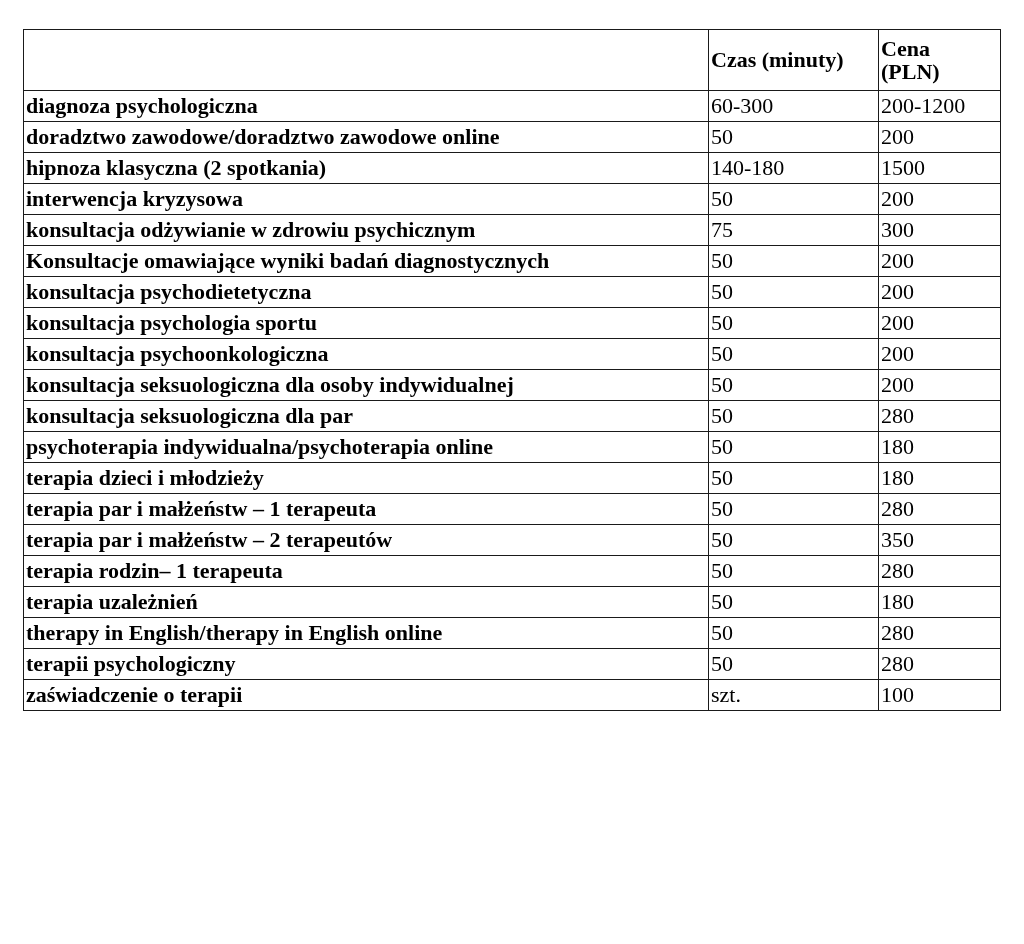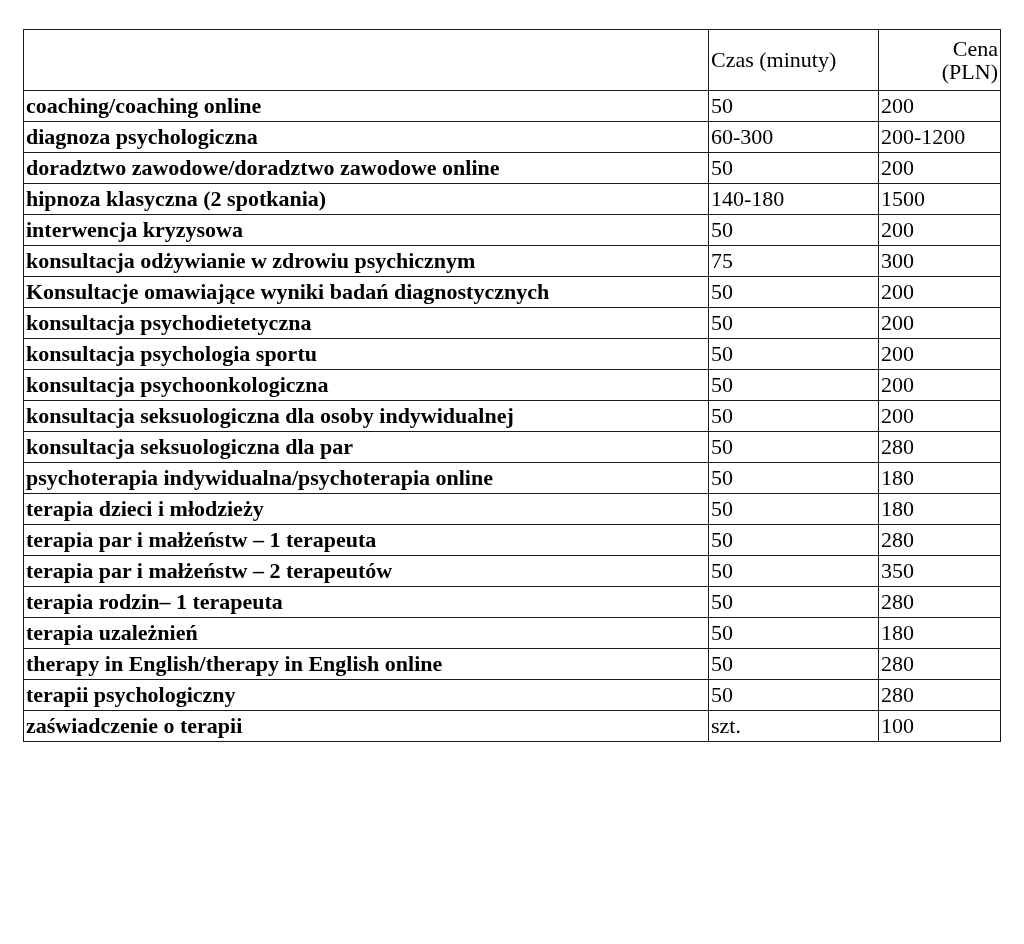--- a/index.html
+++ b/index.html
@@ -4,47 +4,42 @@
 <style>
   html, body { margin:0; padding:0; background:#ffffff; }
   body { width:1024px; height:944px; position:relative; overflow:hidden;
          font-family:"Liberation Serif", "DejaVu Serif", serif; color:#000; }
   table { position:absolute; left:23px; top:29px; width:977px;
           border-collapse:collapse; table-layout:fixed; }
   col.c1 { width:685px; } col.c2 { width:170px; } col.c3 { width:122px; }
   td, th { border:1.5px solid #1a1a1a; padding:0 2px; font-size:22px;
            line-height:24px; height:30px; text-align:left; vertical-align:middle;
            white-space:nowrap; overflow:hidden; }
-  thead th { height:60px; font-weight:normal; vertical-align:middle; }
-  thead th.c3h { white-space:normal; line-height:23px;text-align:right; }
+  thead th { height:60px; font-weight:bold; vertical-align:middle; }
+  thead th.c3h { white-space:normal; line-height:23px; }
   td.name { font-weight:bold; }
   td.val { font-weight:normal; }
 </style>
 </head>
 <body>
 
 <table>
   <colgroup>
       <col class="c1">
       <col class="c2">
       <col class="c3">
     </colgroup>
   <thead>
     <tr>
       <th></th>
       <th>Czas (minuty)</th>
       <th class="c3h"><span>Cena</span><br><span>(PLN)</span></th>
     </tr>
   </thead>
   <tbody id="tbody">
-      <tr>
-        <td class="name">coaching/coaching online</td>
-        <td class="val">50</td>
-        <td class="val">200</td>
-      </tr>
       <tr>
         <td class="name">diagnoza psychologiczna</td>
         <td class="val">60-300</td>
         <td class="val">200-1200</td>
       </tr>
       <tr>
         <td class="name">doradztwo zawodowe/doradztwo zawodowe online</td>
         <td class="val">50</td>
         <td class="val">200</td>
       </tr>

